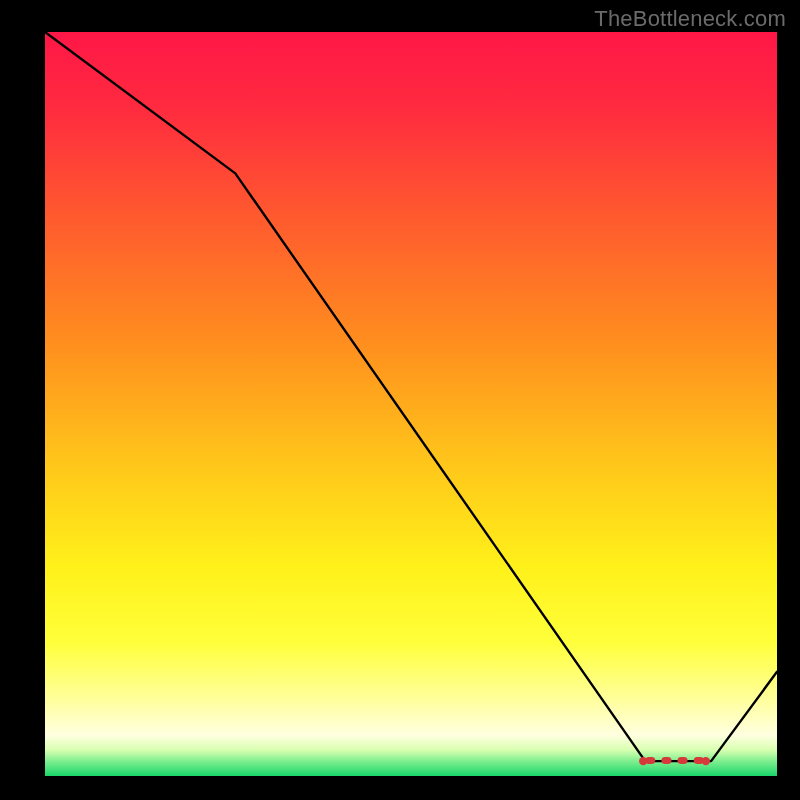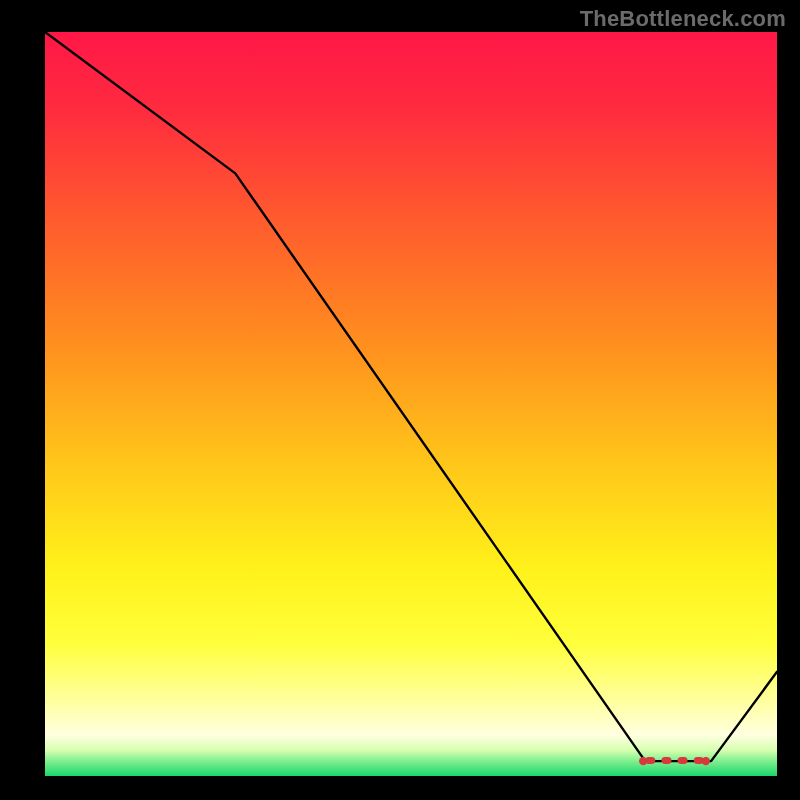--- a/index.html
+++ b/index.html
@@ -16,21 +16,21 @@
     width: 800px;
     height: 800px;
     background: #000;
   }
   .watermark {
     position: absolute;
     top: 6px;
     right: 14px;
     color: #6b6b6b;
     font-size: 22px;
-    font-weight: 700;
+    font-weight: 400;
     letter-spacing: 0.2px;
     z-index: 5;
   }
   .plot-wrap {
     position: absolute;
     left: 45px;
     top: 32px;
     width: 732px;
     height: 744px;
   }

